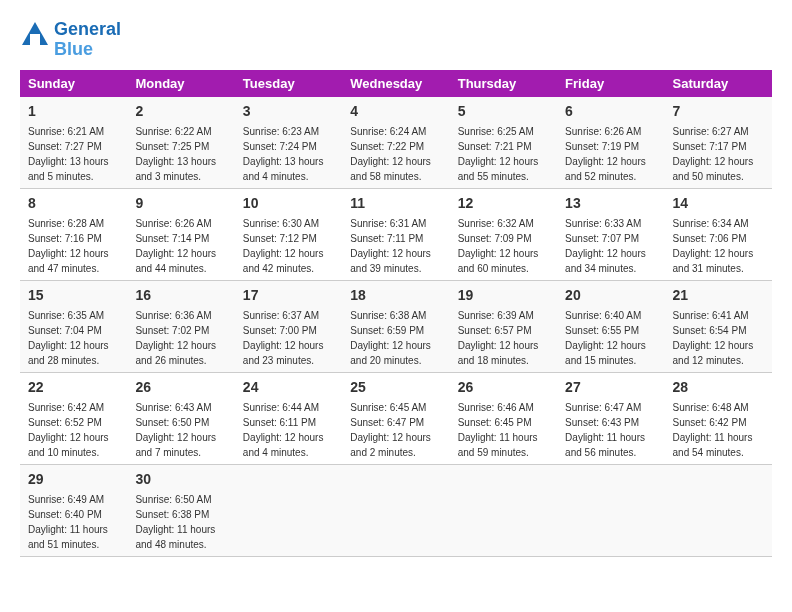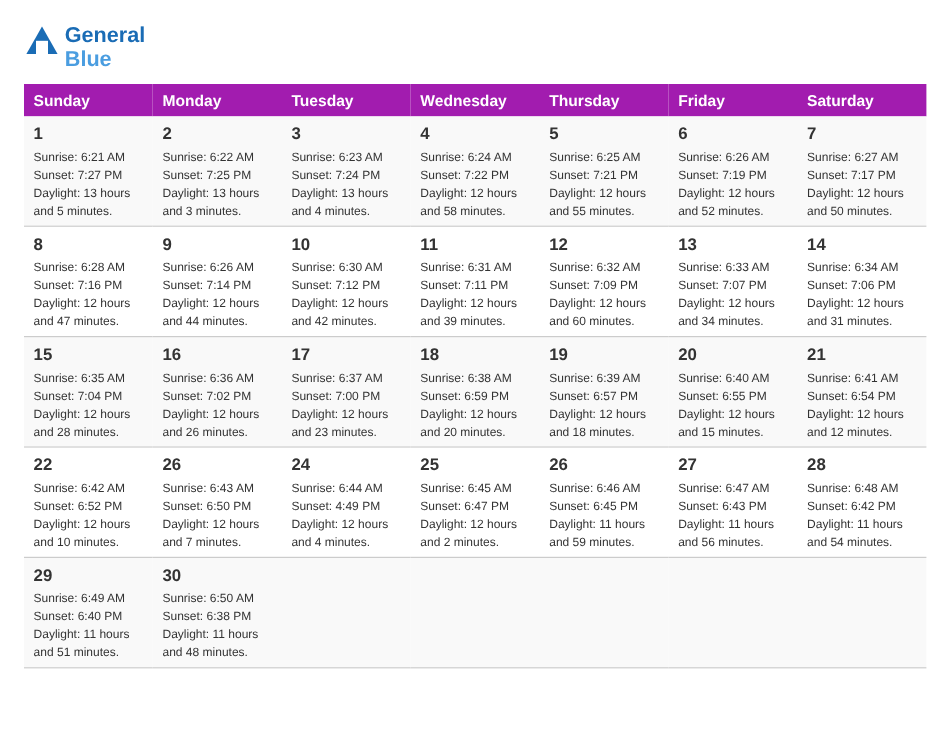--- a/index.html
+++ b/index.html
@@ -286,21 +286,21 @@
         <td>
           <span class="day-num">26</span>
           <div>Sunrise: 6:43 AM</div>
           <div>Sunset: 6:50 PM</div>
           <div>Daylight: 12 hours</div>
           <div>and 7 minutes.</div>
         </td>
         <td>
           <span class="day-num">24</span>
           <div>Sunrise: 6:44 AM</div>
-          <div>Sunset: 4:49 PM</div>
+          <div>Sunset: 6:11 PM</div>
           <div>Daylight: 12 hours</div>
           <div>and 4 minutes.</div>
         </td>
         <td>
           <span class="day-num">25</span>
           <div>Sunrise: 6:45 AM</div>
           <div>Sunset: 6:47 PM</div>
           <div>Daylight: 12 hours</div>
           <div>and 2 minutes.</div>
         </td>

